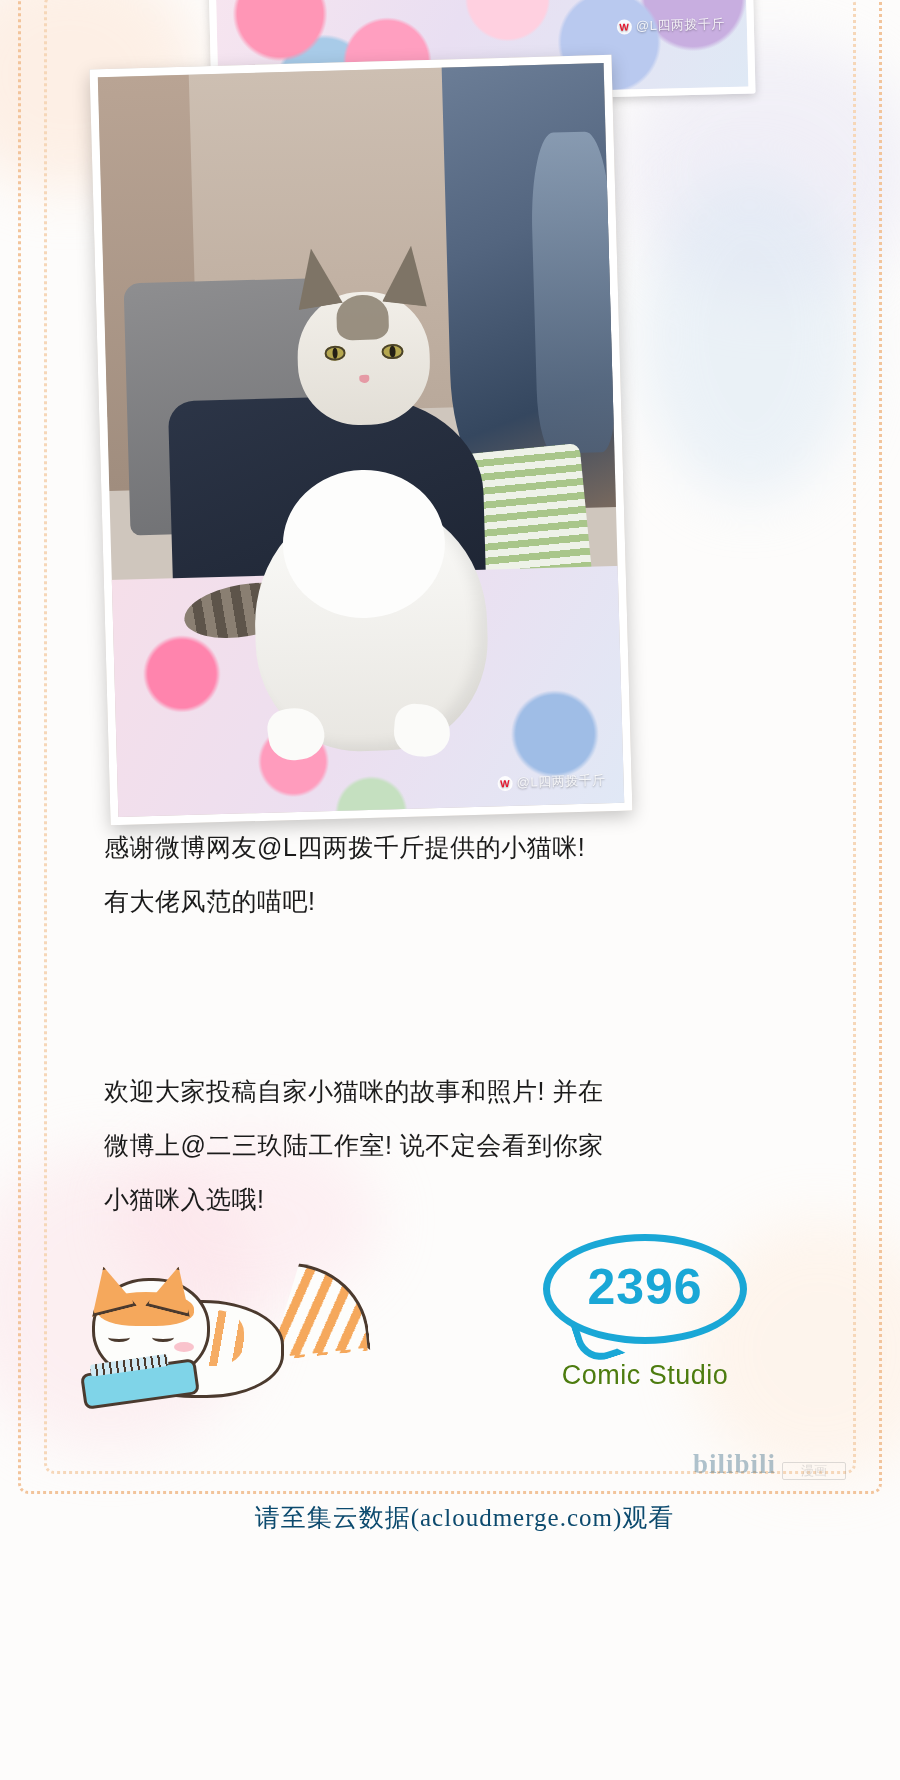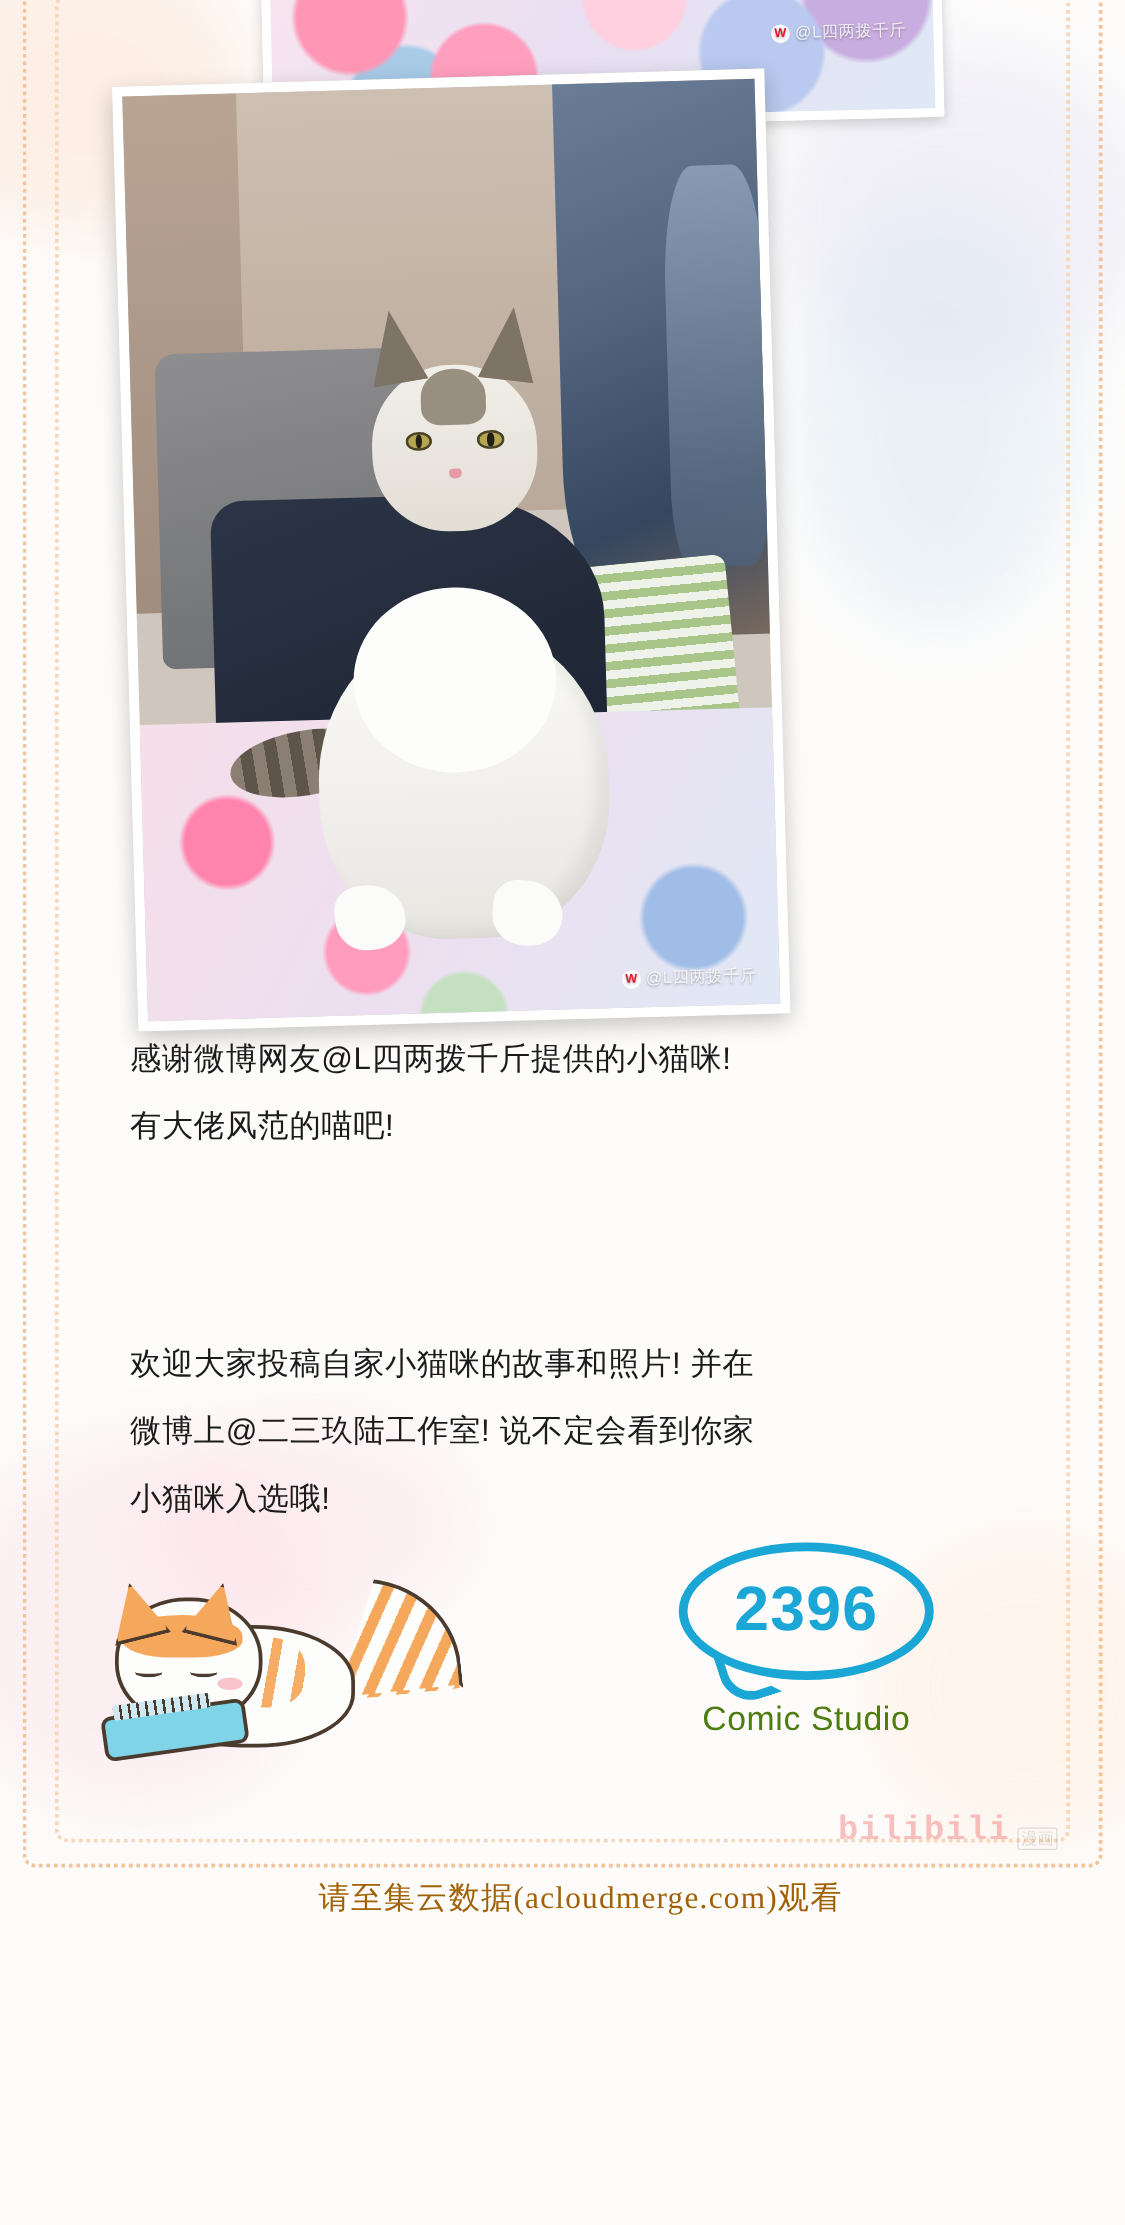--- a/index.html
+++ b/index.html
@@ -326,35 +326,35 @@
   }
 
   
   .bili {
     position: absolute;
     right: 54px; bottom: 300px;
     display: flex; align-items: flex-end; gap: 6px;
     opacity: .32;
   }
   .bili-word {
-    font-size: 27px; font-weight: bold; color: #ef4444;
+    font-size: 27px; font-weight: bold; color: #0c4a6e;
     letter-spacing: 1px;
-    font-family: Liberation Mono, monospace;
+    font-family: Liberation Serif, serif;
   }
   .bili-tag {
     font-size: 13px; color: #9a9a9a; border: 1px solid #9a9a9a;
-    padding: 1px 2px; border-radius: 2px; line-height: 1.1;
+    padding: 1px 18px; border-radius: 2px; line-height: 1.1;
   }
 
   
   .footer {
     position: absolute;
     left: 0; right: 0; bottom: 246px;
     text-align: center;
-    color: #a16207;
+    color: #0c4a6e;
     font-size: 25px;
     letter-spacing: 1px;
     font-family: "Liberation Serif", serif;
     padding-left: 29px;
   }
 </style>
 </head>
 <body>
 
 <div class="page">

